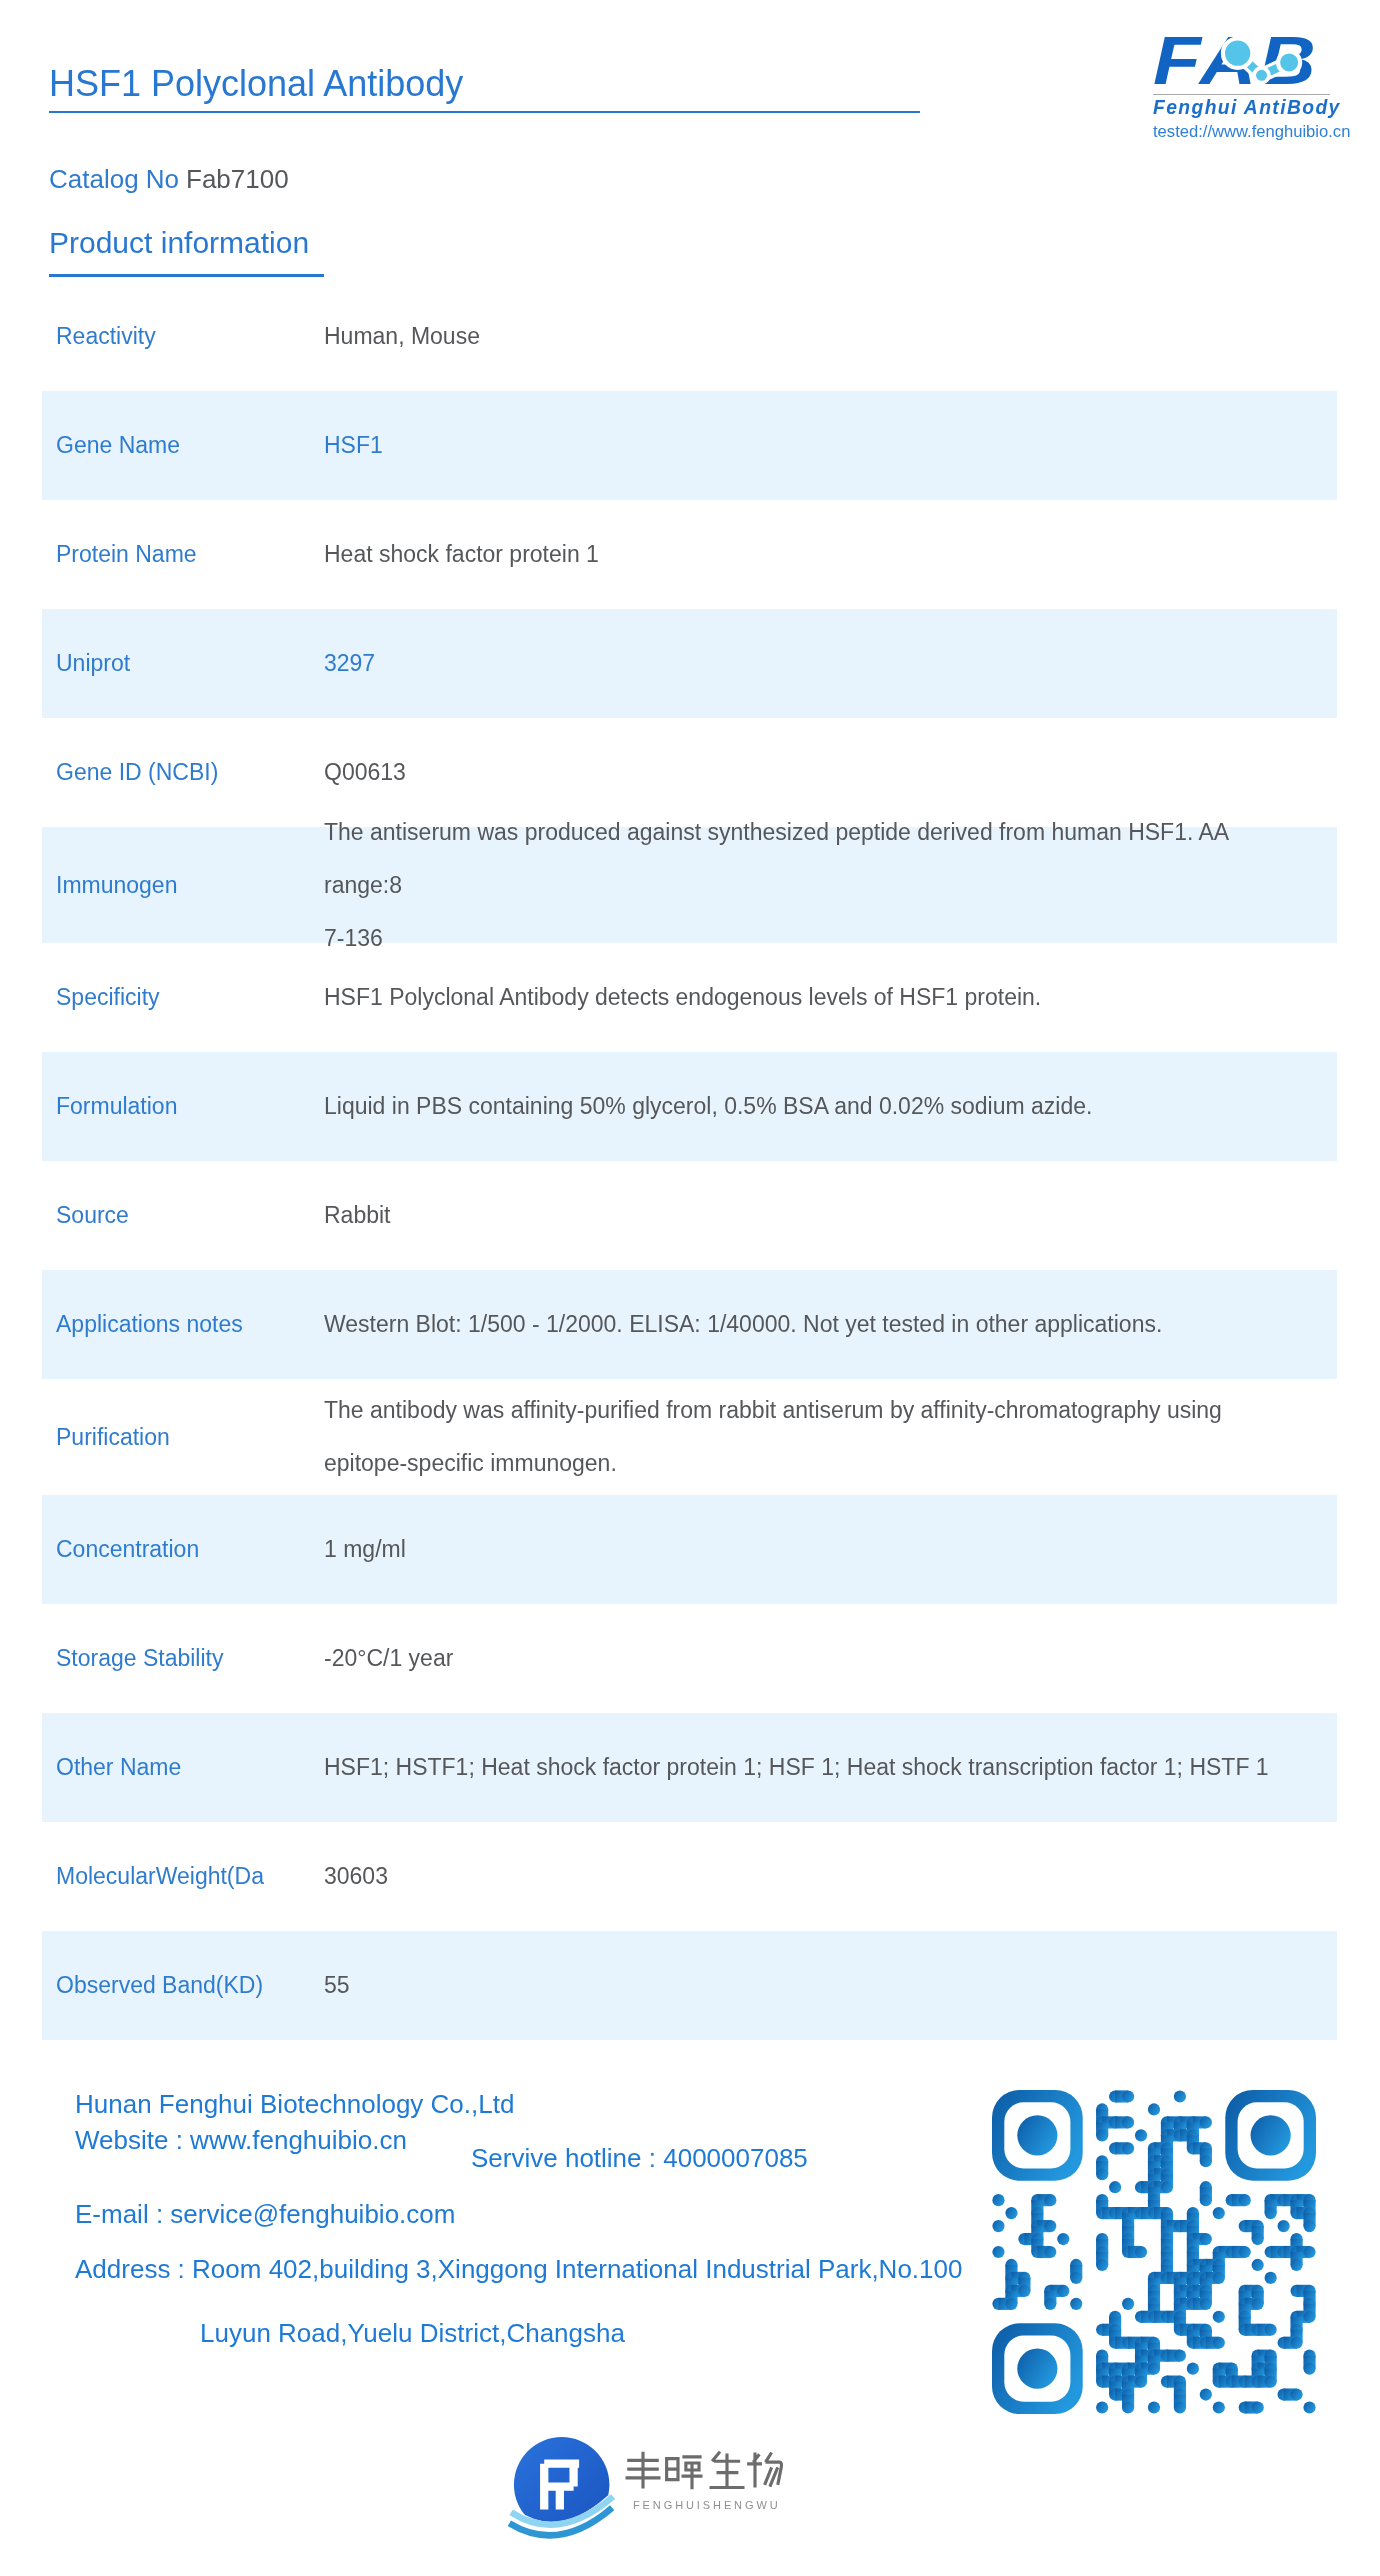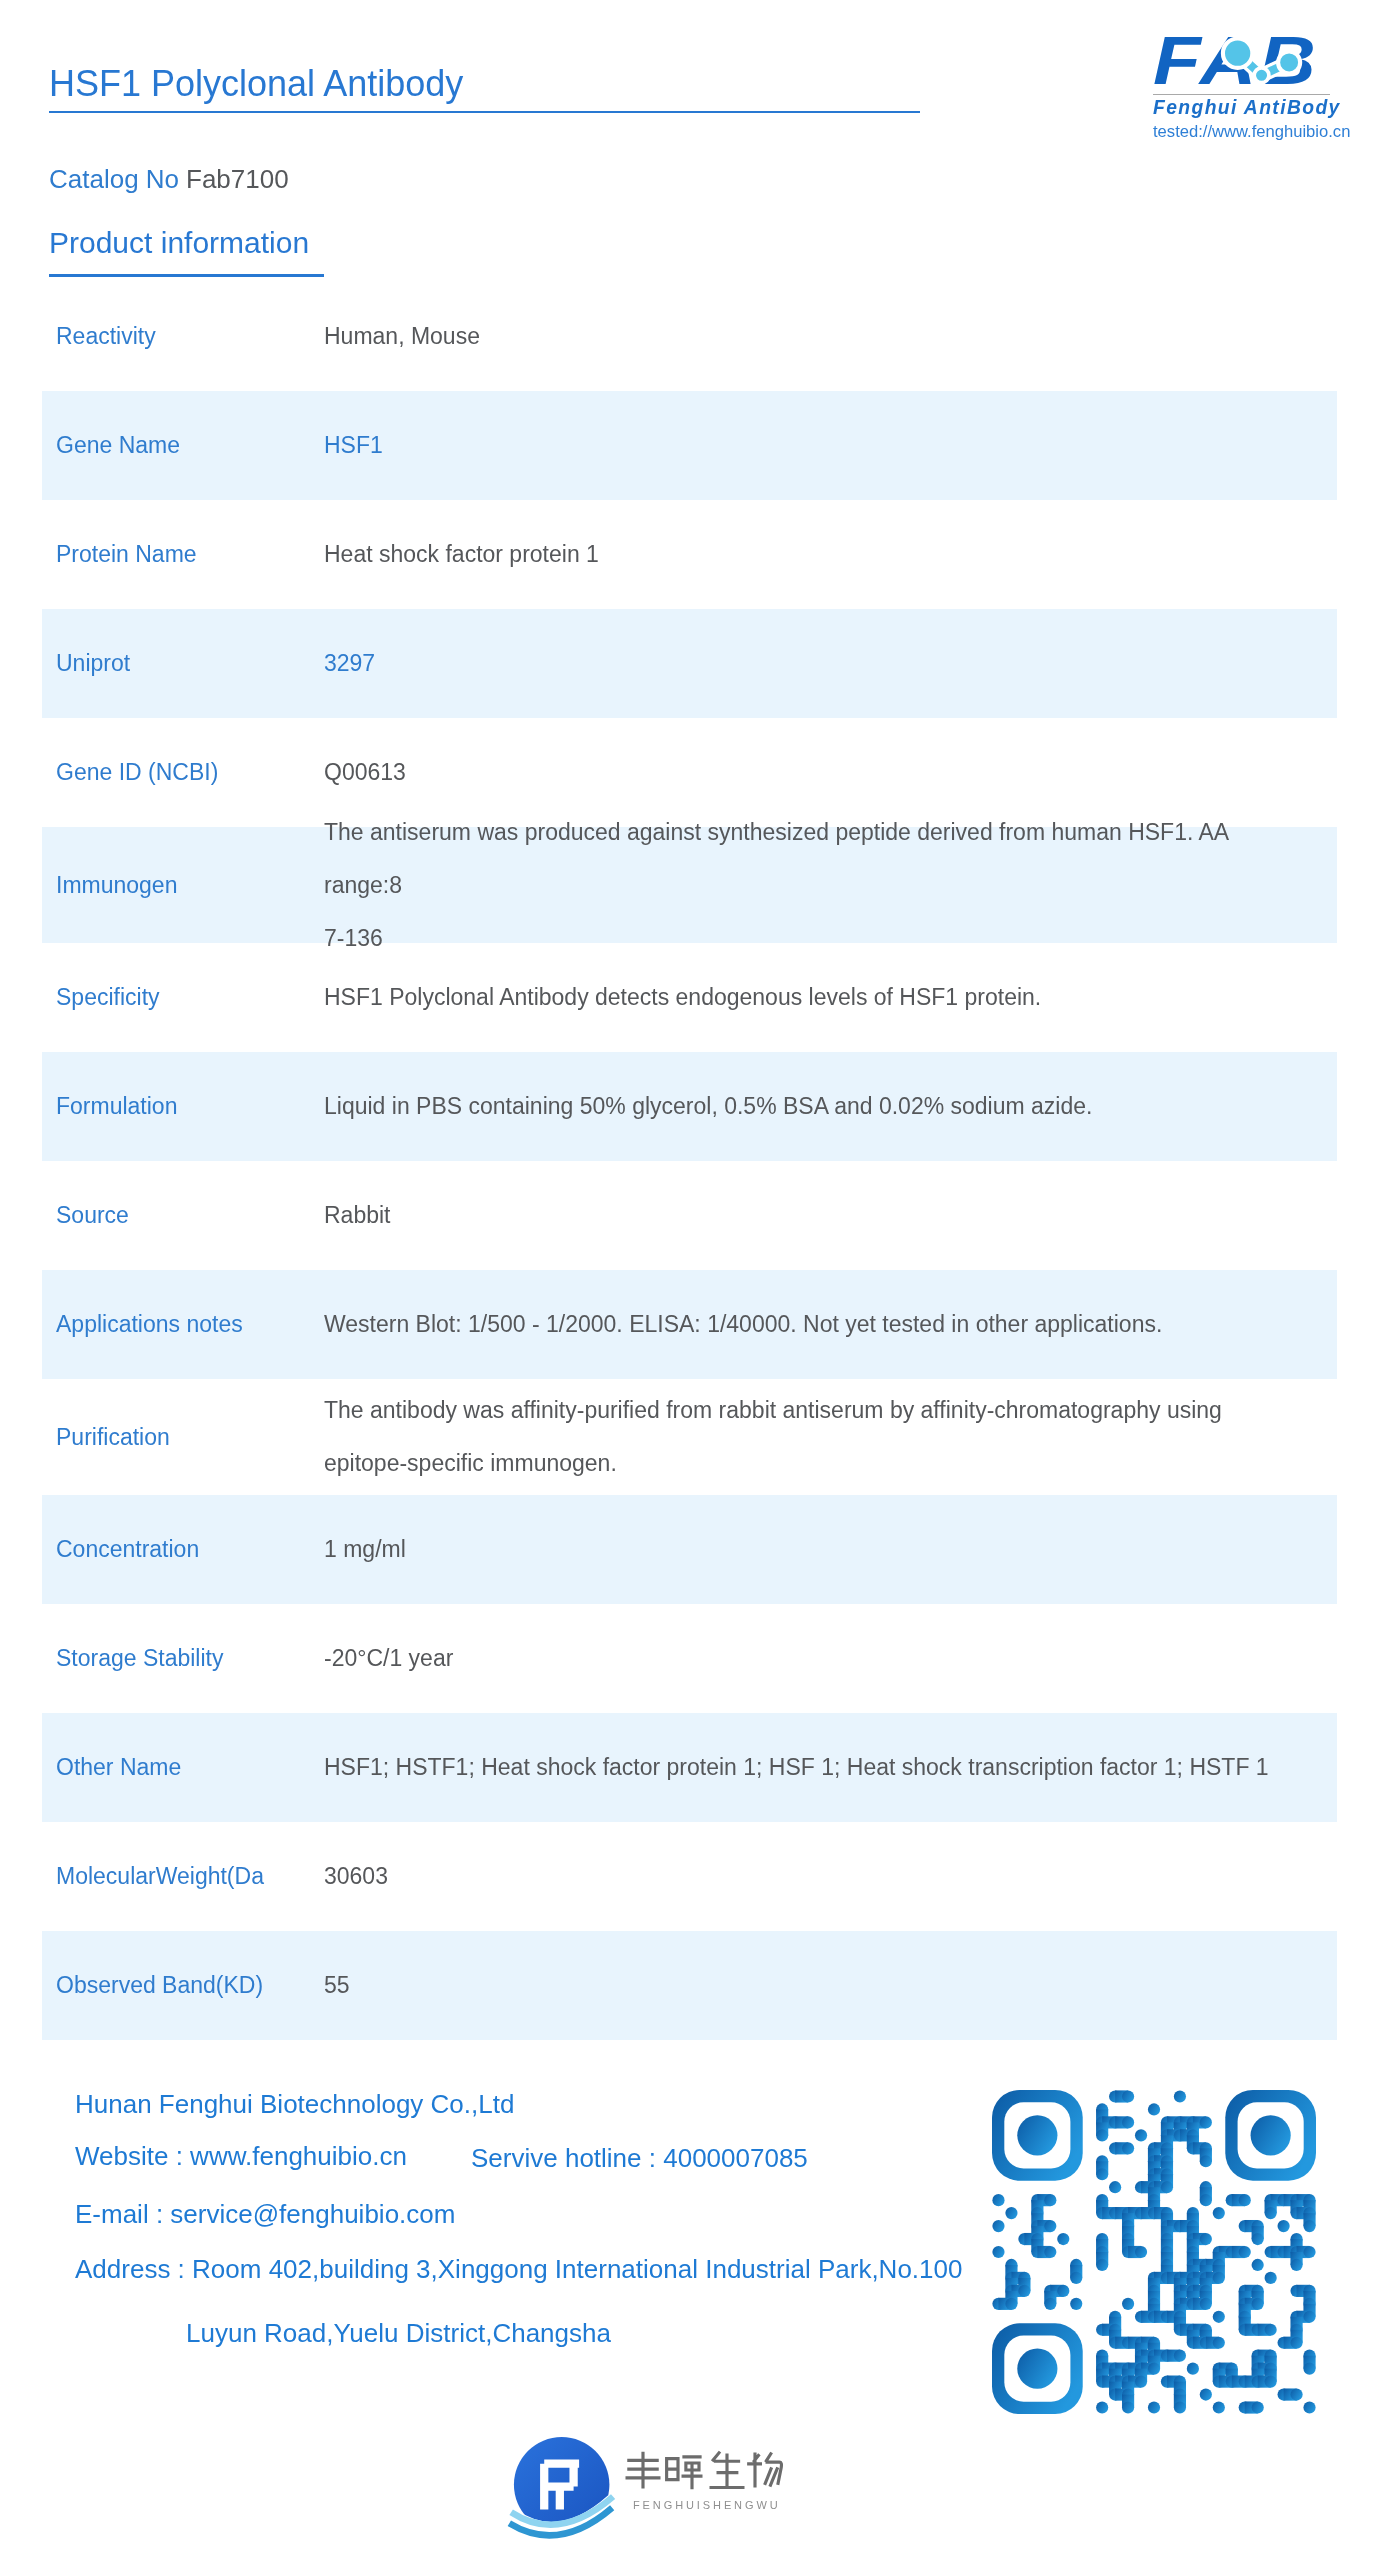--- a/index.html
+++ b/index.html
@@ -38,25 +38,25 @@
   .cell.label{flex:0 0 268px;padding-left:14px;color:var(--label-blue);font-size:23px;}
   .cell.value{flex:1;padding-right:26px;color:var(--value-gray);font-size:23px;
               white-space:pre-line;line-height:1.35;}
   .row.tall .cell.value{line-height:53px;}
   .cell.value.accent{color:var(--label-blue);}
 
   
   #footer-block{left:75px;top:2089px;width:1012px;height:304px;font-size:26px;color:var(--footer-blue);}
   .f-line{position:absolute;left:0;white-space:nowrap;}
   #f-company{top:0;}
-  #f-website{top:52px;}
+  #f-website{top:36px;}
   #f-hotline{top:54px;left:396px;}
   #f-email{top:110px;}
   #f-address{top:165px;}
-  #f-address2{top:229px;left:111px;text-align:right;}
+  #f-address2{top:229px;left:125px;text-align:right;}
 
   
   #qr-code{left:992px;top:2090px;width:324px;height:324px;}
 
   
   #bottom-logo{left:513px;top:2436px;width:386px;height:110px;}
   #fh-circle{position:absolute;left:0;top:0;}
   #cn-name-svg{position:absolute;left:105px;top:13px;}
   #en-name{position:absolute;left:120px;top:63px;font-size:11px;letter-spacing:2.9px;
            color:var(--en-gray);white-space:nowrap;}

